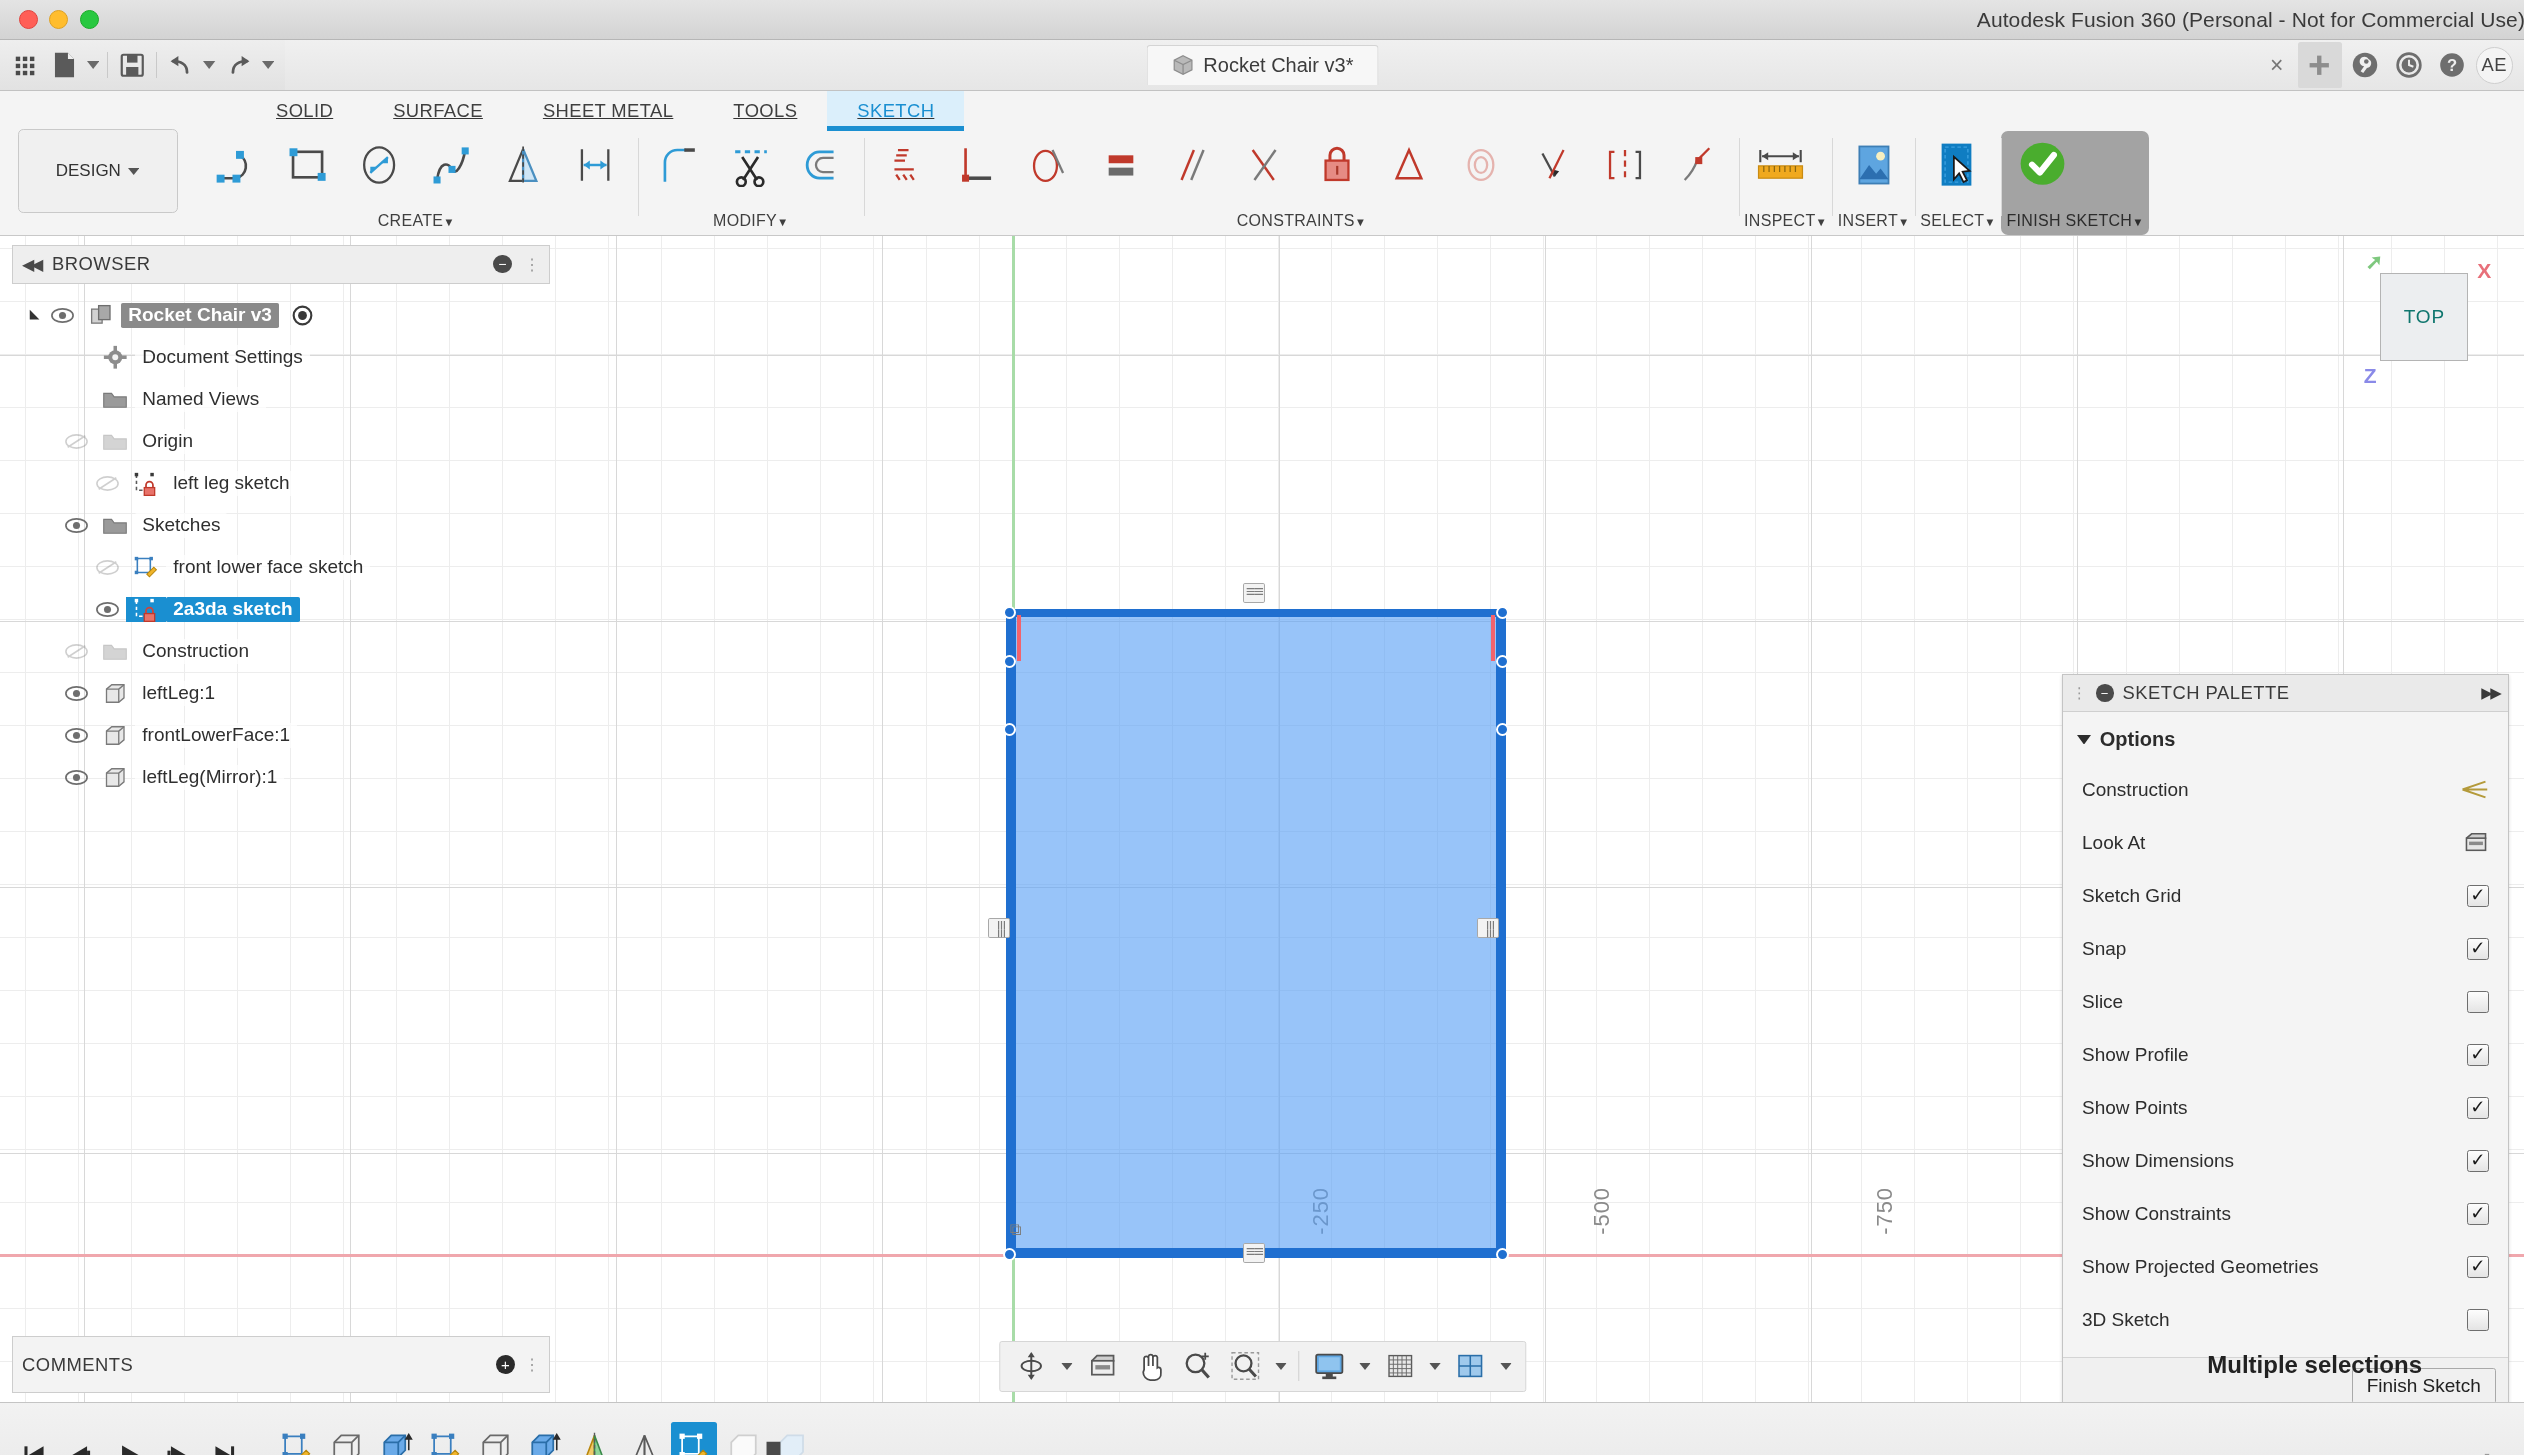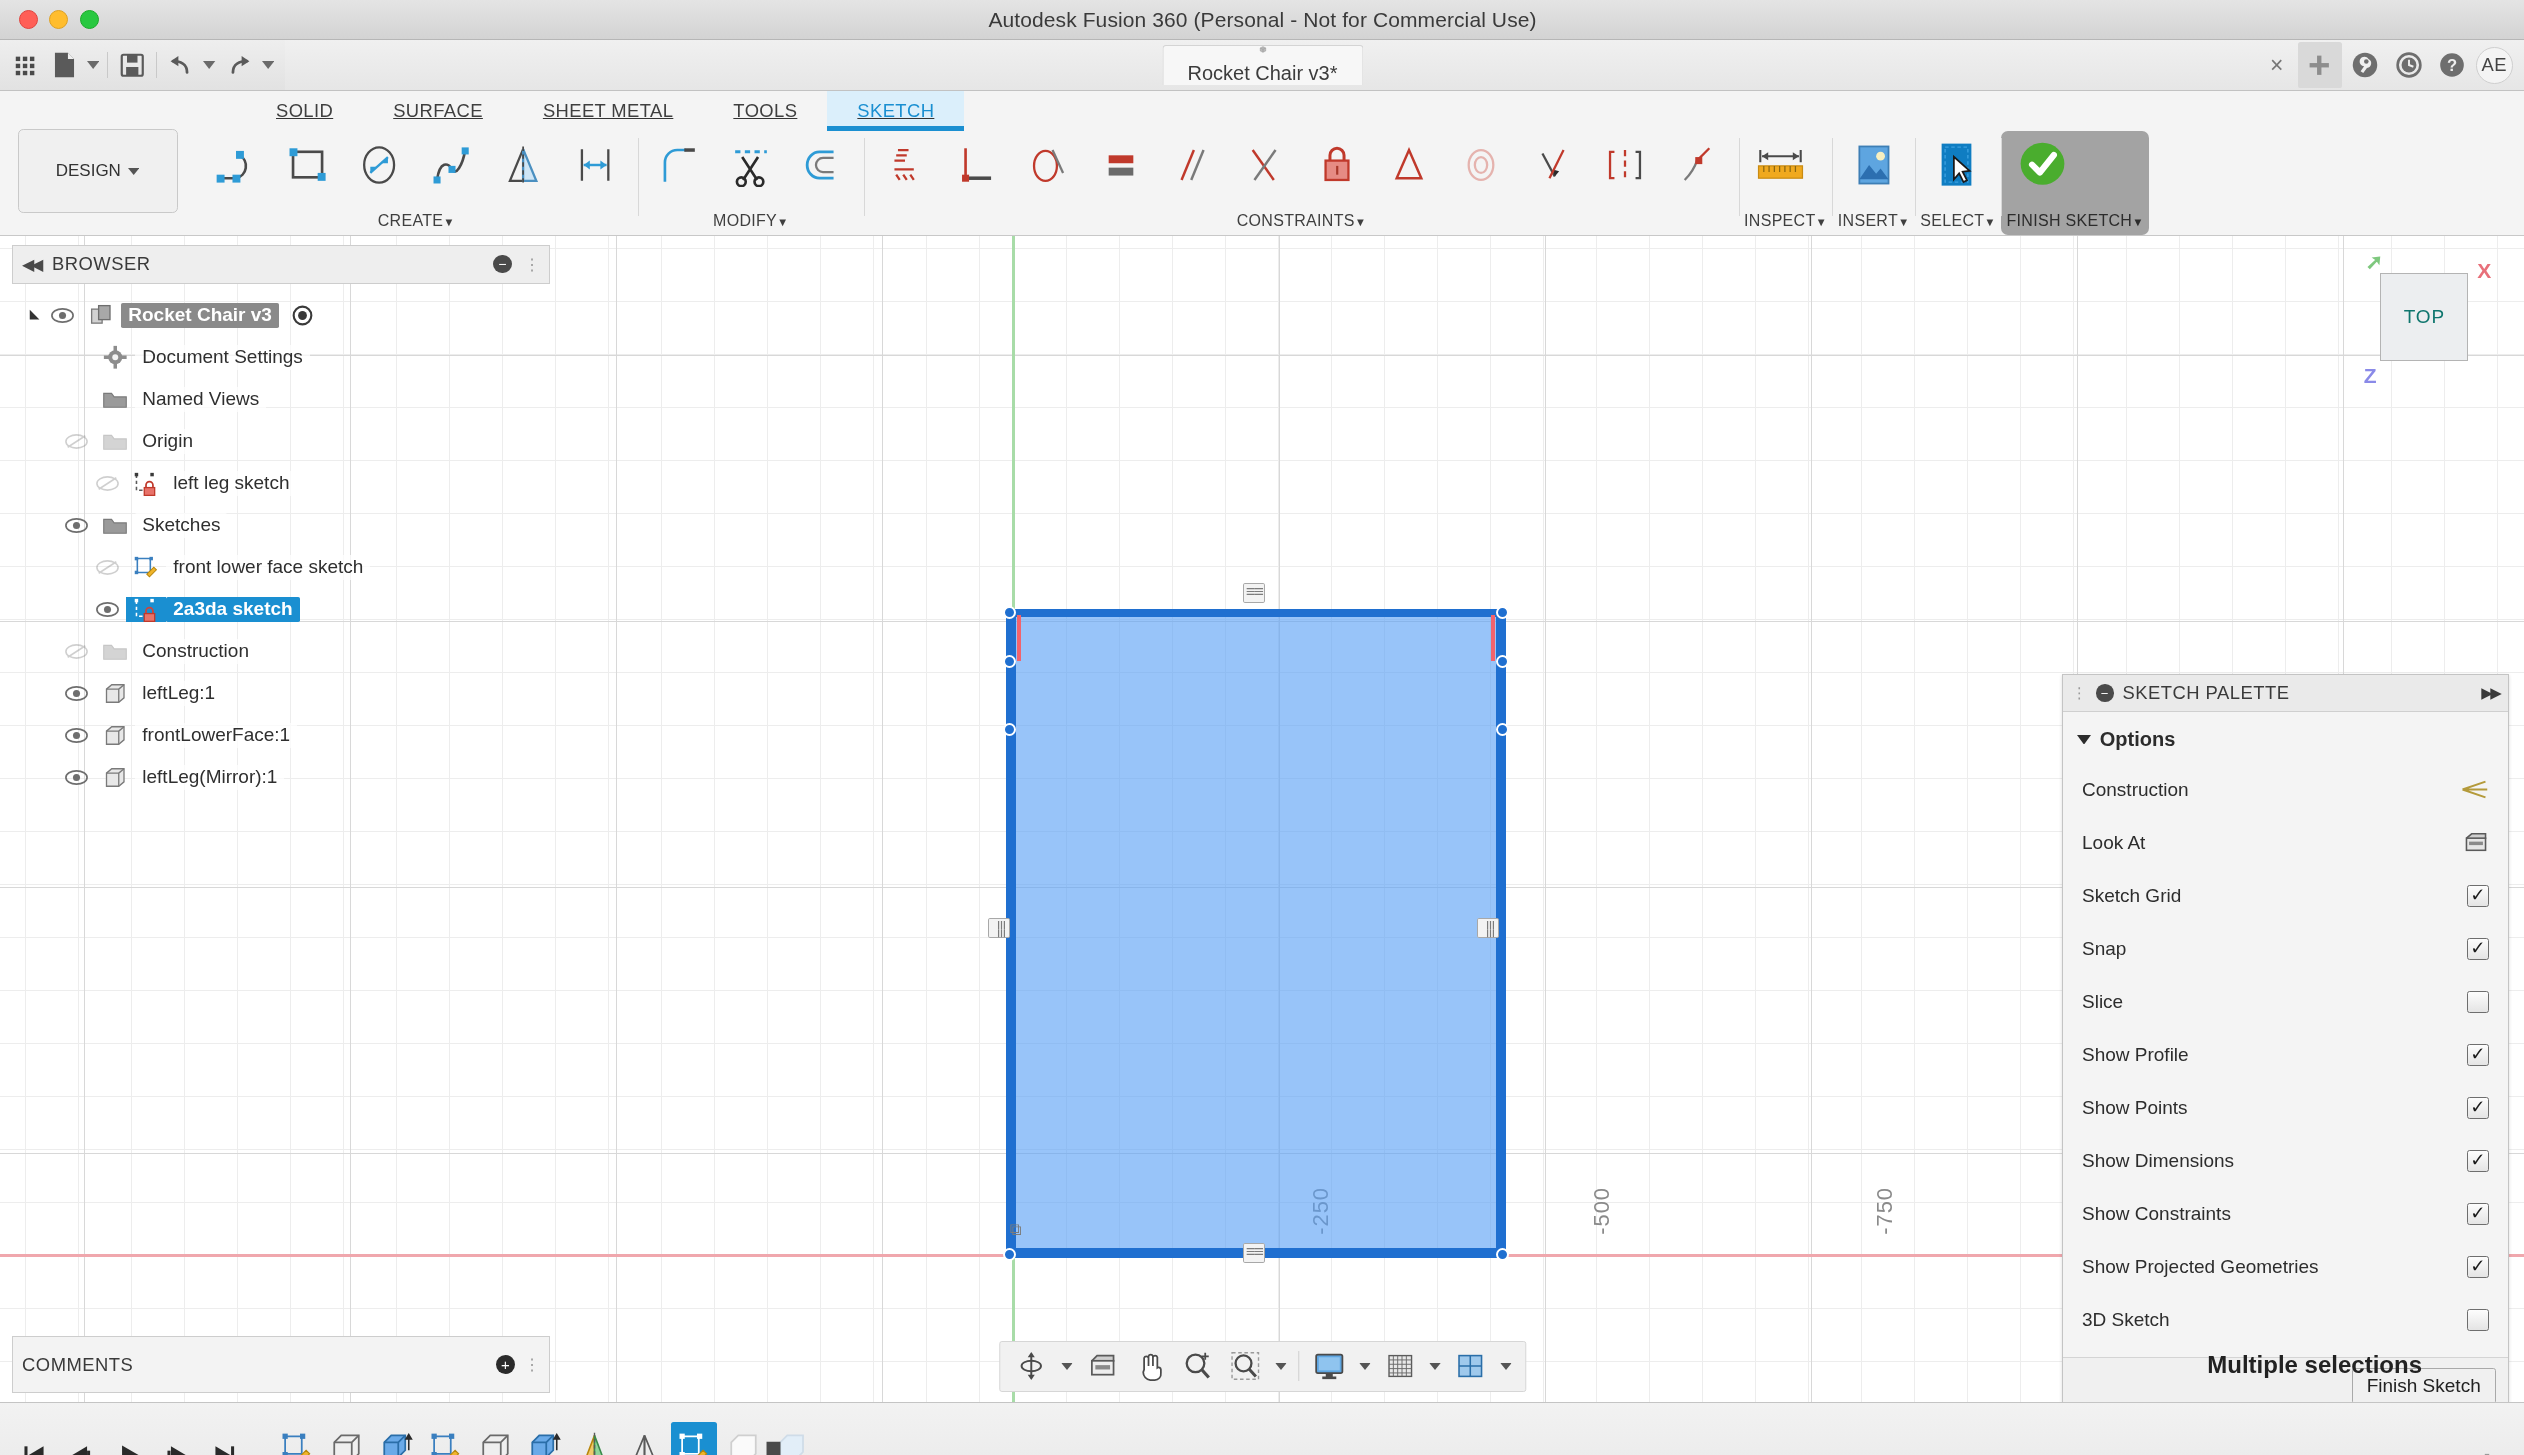--- a/index.html
+++ b/index.html
@@ -16,21 +16,21 @@
     background:linear-gradient(#e4e4e4,#d3d3d3);
     border-bottom:0.9px solid #b6b6b6;
     display:flex; align-items:center; position:relative;
   }
   .traffic { display:flex; gap:11.4px; padding-left:19px; }
   .tl { width:19px; height:19px; border-radius:50%; }
   .tl.r{background:#ff5f57;border:0.9px solid #e0443e;}
   .tl.y{background:#ffbd2e;border:0.9px solid #dea123;}
   .tl.g{background:#28c840;border:0.9px solid #1aab29;}
   .apptitle {
-    position:absolute; left:0; right:0; text-align:center;
+    position:absolute; left:0; right:0; text-align:right;
     font-size:21px; color:#3a3a3a; letter-spacing:0.1px;
   }
 
   
   .qatrow {
     height:51px; width:100%;
     background:linear-gradient(#f0f0f0,#e6e6e6);
     border-bottom:0.9px solid #c2c2c2;
     display:flex; align-items:center; position:relative;
   }
@@ -39,21 +39,21 @@
   .qbtn { width:37px; height:39px; display:flex; align-items:center; justify-content:center;
           border-radius:2.6px; }
   .qcaret { width:17.5px; height:39px; display:flex; align-items:center; justify-content:center; }
   .qsep { width:0.9px; height:26px; background:#c9c9c9; margin:0 3.5px; }
 
   .doctab {
     position:absolute; left:50%; transform:translateX(-50%);
     display:flex; align-items:center; gap:8.8px;
     height:40px; padding:0 24.5px; background:#f7f7f7;
     border:0.9px solid #d4d4d4; border-bottom:none; border-radius:3.5px 3.5px 0 0;
-    font-size:20px; color:#3c3c3c;flex-direction:column;
+    font-size:20px; color:#3c3c3c;
   }
   .tabright { position:absolute; right:0; display:flex; align-items:center; height:100%; padding-right:12.3px; gap:3.5px; }
   .tclose{ width:35px;height:39px;display:flex;align-items:center;justify-content:center;font-size:23px;color:#777; }
   .tplus{ width:44px;height:46px;display:flex;align-items:center;justify-content:center;background:#d9d9d9;border-radius:2.6px;}
   .ticon{ width:40px;height:40px;display:flex;align-items:center;justify-content:center; }
   .avatar{ width:37px;height:37px;border-radius:50%;background:#f4f4f4;border:0.9px solid #cfcfcf;
            display:flex;align-items:center;justify-content:center;font-size:18.4px;color:#444;letter-spacing:0.4px;}
 
   
   .ribbon { height:145px; width:100%; background:#f4f4f4; border-bottom:0.9px solid #c8c8c8;

